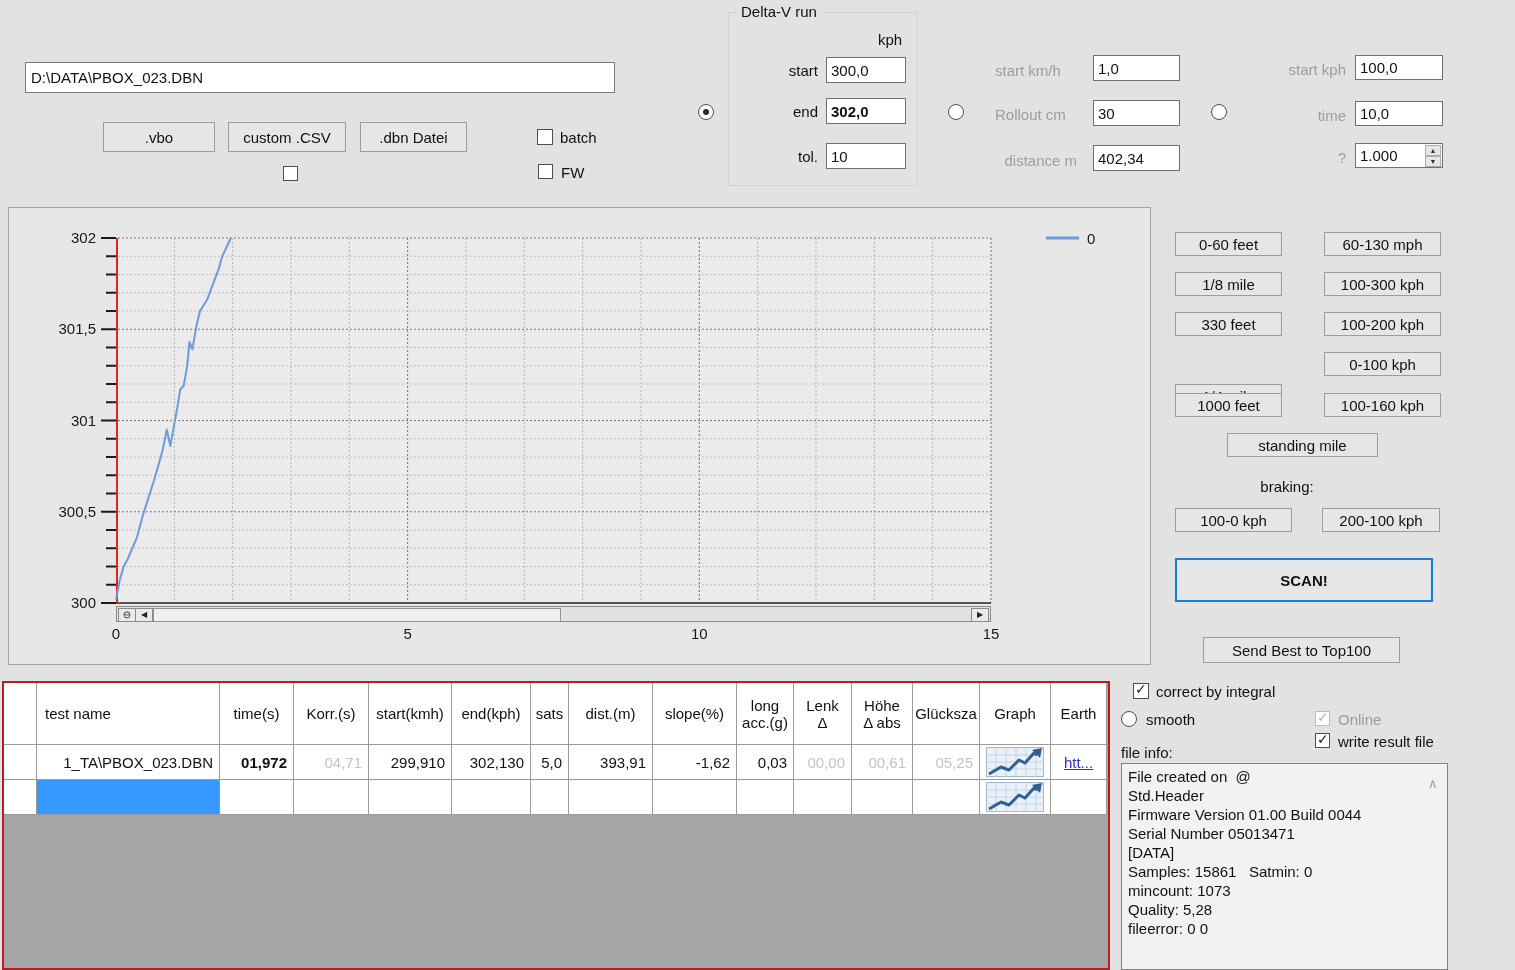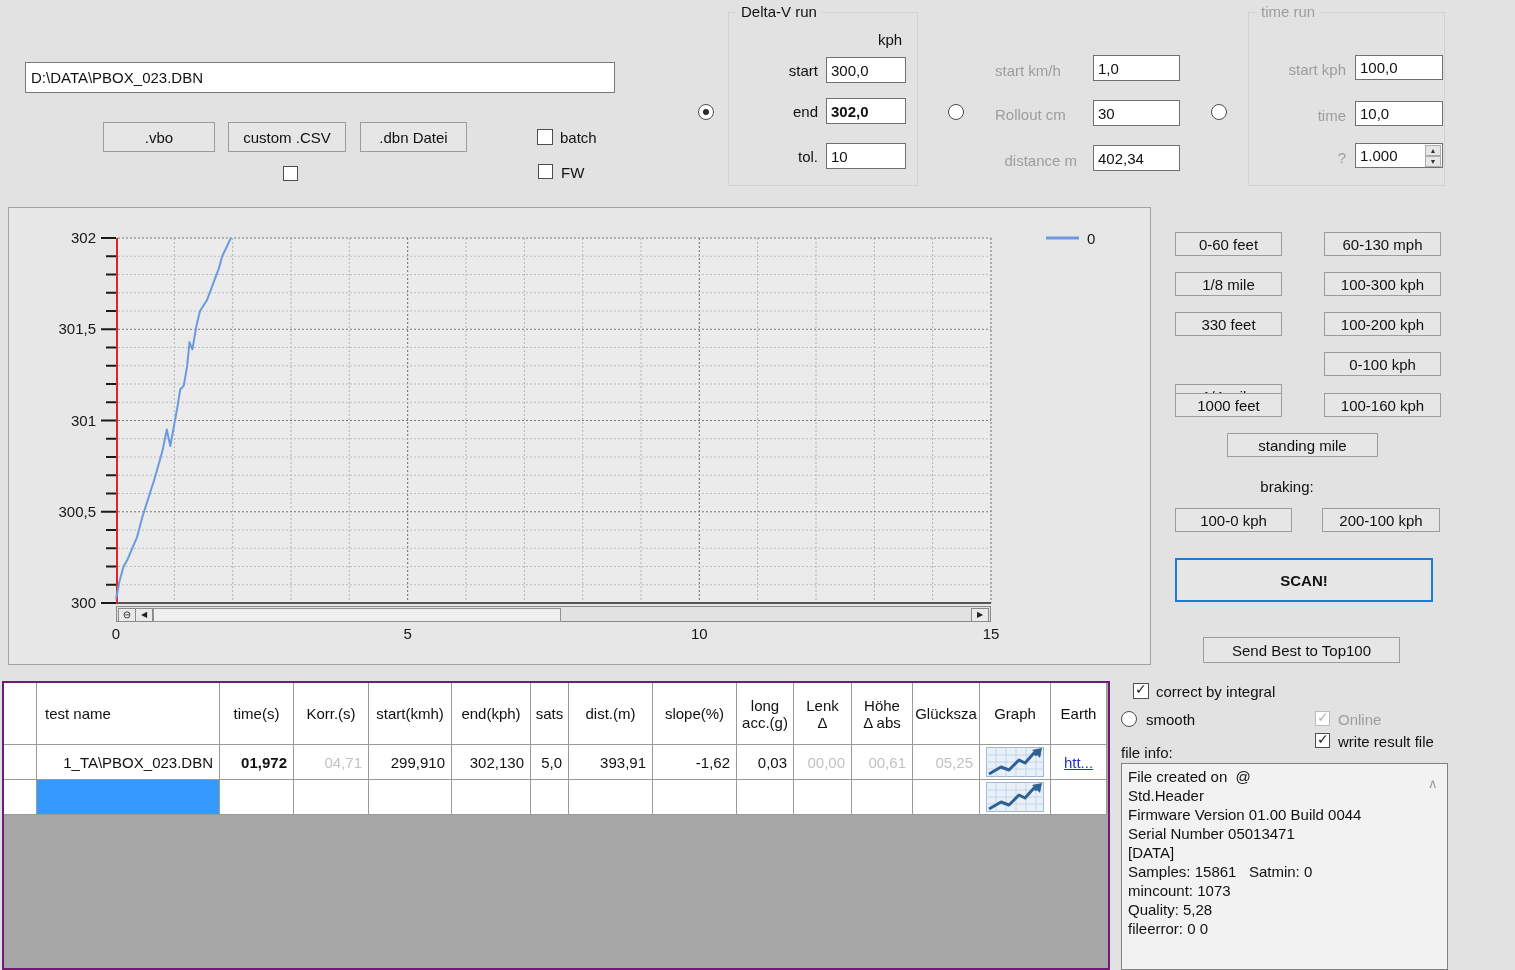--- a/index.html
+++ b/index.html
@@ -25,21 +25,21 @@
   .cb.disabled::after{color:#b3b3b3;}
   .radio{width:16px;height:16px;background:#fff;border:1px solid #4d4d4d;border-radius:50%;position:absolute;}
   .radio.sel::after{content:"";position:absolute;left:4px;top:4px;width:6px;height:6px;
                     border-radius:50%;background:#2a2a2a;}
   #chart-panel{border:1px solid #a3a3a3;background:#e7e7e7;}
   .sbar{border:1px solid #8a8a8a;background:#e2e2e2;}
   .sb-btn{position:absolute;top:1px;width:16px;height:12px;border:1px solid #8a8a8a;
           background:#eaeaea;font-size:8px;line-height:11px;text-align:center;color:#222;}
   .sb-thumb{position:absolute;top:1px;height:12px;background:#efefef;border:1px solid #939393;}
   
-  #tablewrap{border:2px solid #701a75;background:#a6a6a6;overflow:hidden;}
+  #tablewrap{border:2px solid #b91c1c;background:#a6a6a6;overflow:hidden;}
   .trow{display:flex;}
   .tcell{box-sizing:border-box;border-right:1px solid #9a9a9a;border-bottom:1px solid #9a9a9a;
          background:#fff;display:flex;align-items:center;justify-content:center;
          font-size:15px;white-space:pre-line;text-align:center;overflow:hidden;}
   .tcell.hleft{justify-content:flex-start;padding-left:8px;text-align:left;}
   .tcell.num{justify-content:flex-end;padding-right:6px;}
   .tcell.bold{font-weight:700;}
   .tcell.muted{color:#c2c2c2;}
   .tcell.sel{background:#3699ff;}
   .linktxt{color:#2433cc;text-decoration:underline;font-size:15px;}
@@ -86,23 +86,20 @@
 
   <div class="abs lbl dis" style="left:995px;top:60px;width:82px;height:20px;">start km/h</div>
   <div class="abs field" style="left:1093px;top:55px;width:87px;height:26px;">1,0</div>
   <div class="abs lbl dis" style="left:995px;top:104px;width:82px;height:20px;">Rollout cm</div>
   <div class="abs field" style="left:1093px;top:100px;width:87px;height:26px;">30</div>
   <div class="abs lbl r dis" style="left:995px;top:150px;width:82px;height:20px;">distance m</div>
   <div class="abs field" style="left:1093px;top:145px;width:87px;height:26px;">402,34</div>
 
   <span class="abs radio" style="left:1211px;top:104px;"></span>
 
-  <div class="abs gb" style="left:1248px;top:12px;width:197px;height:174px;">
-    <span class="gb-title dis">time run</span>
-  </div>
   <div class="abs lbl r dis" style="left:1258px;top:59px;width:88px;height:20px;">start kph</div>
   <div class="abs field" style="left:1355px;top:55px;width:88px;height:25px;">100,0</div>
   <div class="abs lbl r dis" style="left:1258px;top:105px;width:88px;height:20px;">time</div>
   <div class="abs field" style="left:1355px;top:101px;width:88px;height:25px;">10,0</div>
   <div class="abs lbl r dis" style="left:1258px;top:147px;width:88px;height:20px;">?</div>
   <div class="abs field" style="left:1355px;top:143px;width:88px;height:25px;">
     <span>1.000</span>
     <span class="spin-btns">
       <div>▲</div>
       <div>▼</div>

